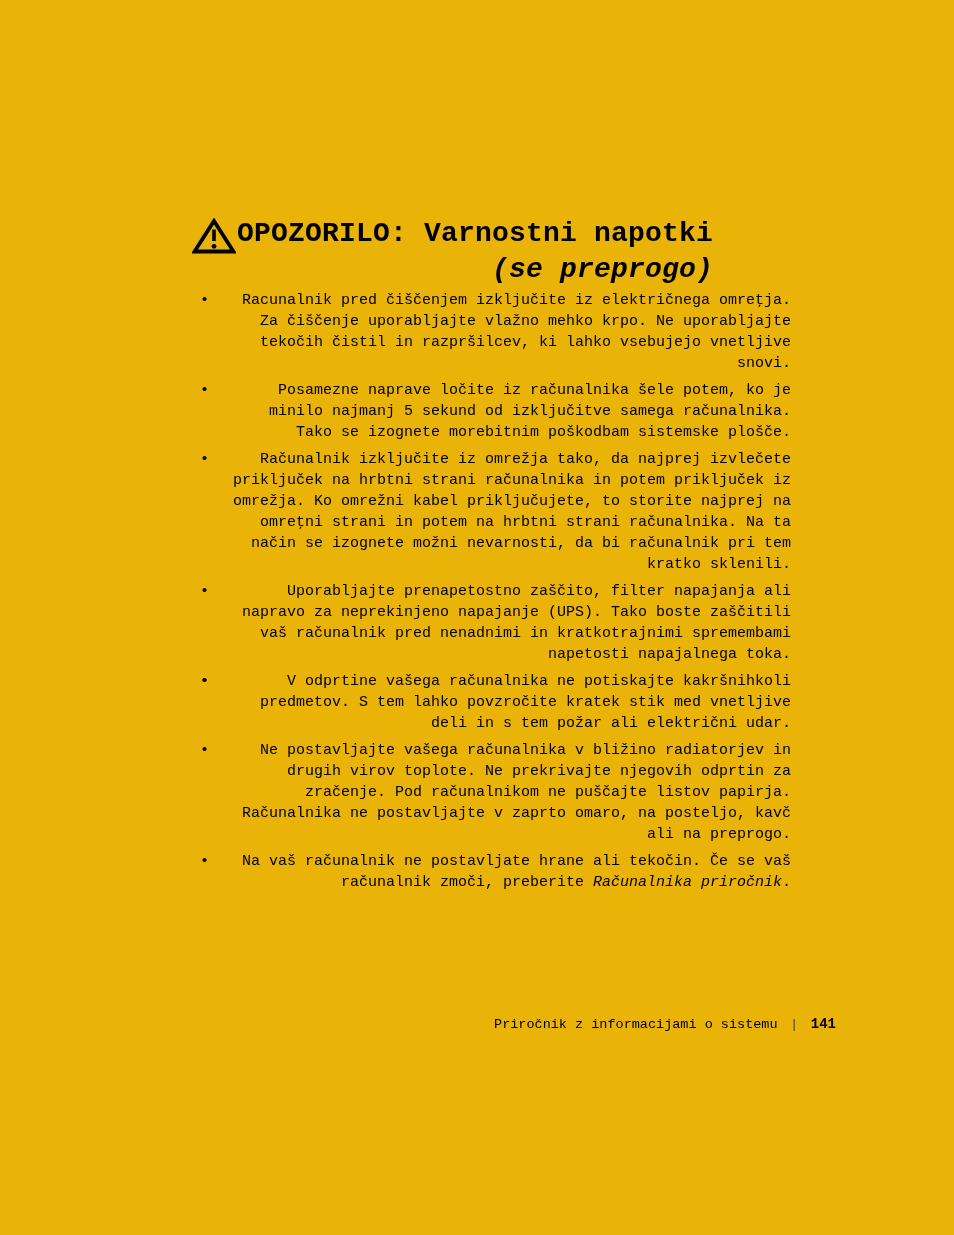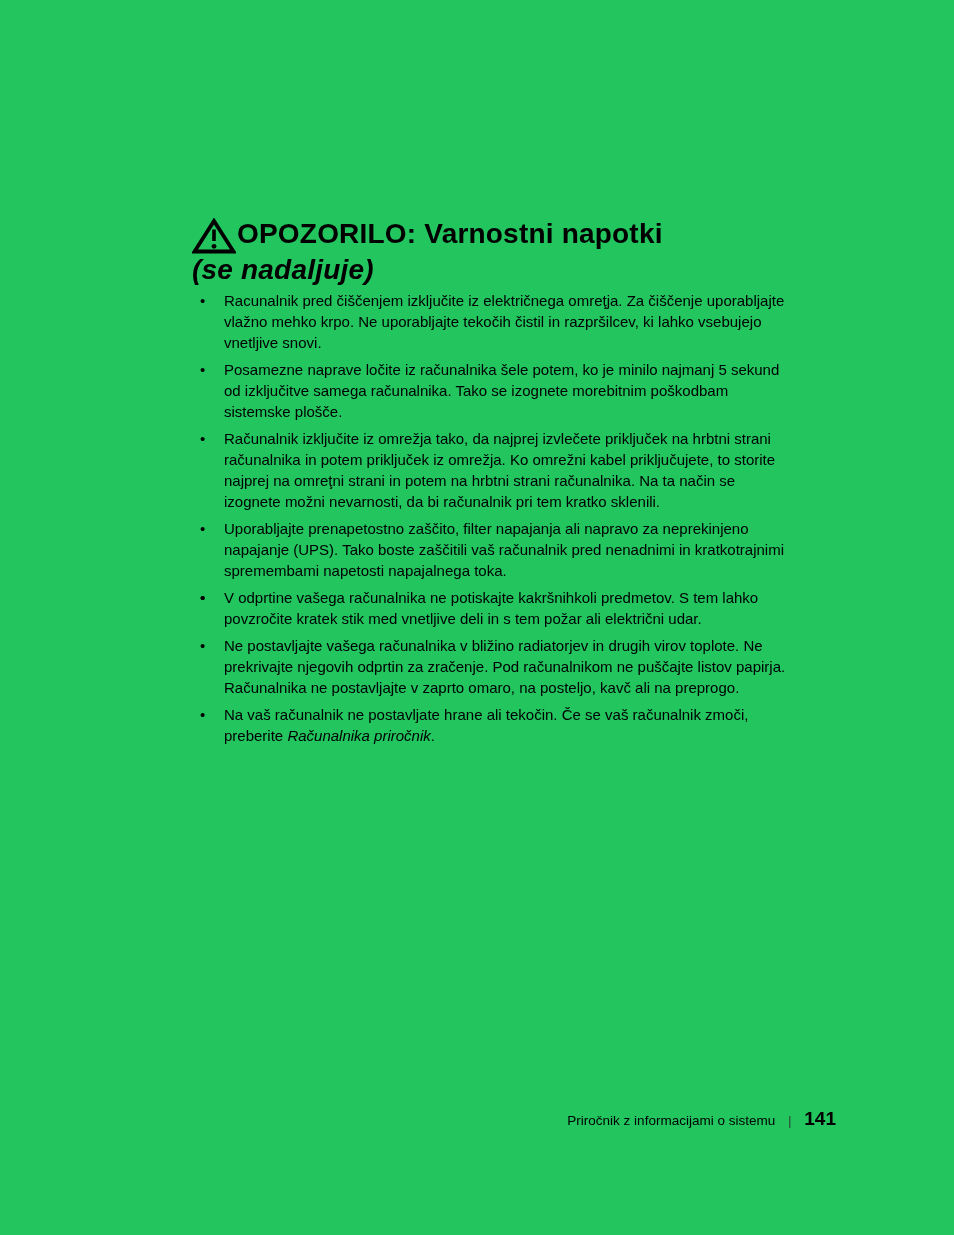--- a/index.html
+++ b/index.html
@@ -1,24 +1,25 @@
 <!DOCTYPE html>
 <html><head>
 <meta charset="utf-8">
 <style>
   * { box-sizing: border-box; }
   html, body { margin: 0; padding: 0; background: #ffffff; }
   .page {
     position: relative;
     width: 954px;
     height: 1235px;
-    background: #22c55e;
-    font-family: Liberation Sans, sans-serif;
+    background: #eab308;
+    font-family: Liberation Mono, monospace;
     color: #000000;
     overflow: hidden;
+    text-align: right;
   }
   .doc-header {
     position: absolute;
     left: 192px;
     top: 217px;
   }
   .title-line1 {
     display: flex;
     align-items: flex-start;
     font-size: 28px;
@@ -58,56 +59,55 @@
   }
   .bullet-marker {
     position: absolute;
     left: 7px;
     top: 0;
     font-size: 15px;
   }
   .bullet-italic { font-style: italic; }
   .page-footer {
     position: absolute;
-    top: 1060px;
+    top: 1016px;
     right: 118px;
     display: flex;
     align-items: baseline;
     font-size: 13.5px;
     color: #000000;
     white-space: nowrap;
   }
   .footer-separator {
     margin: 0 13px 0 13px;
     color: #333333;
     font-size: 12px;
   }
   .footer-page-number {
     font-weight: bold;
-    font-size: 19px;
-    margin-top: 48px;
+    font-size: 14px;
   }
 </style>
 </head>
 <body>
 
 <div class="page">
 
   <div class="doc-header">
     <div class="title-line1">
       <span class="warning-icon-wrap">
         <svg width="44" height="36" viewBox="0 0 44 36" aria-hidden="true">
           <path d="M22 3 L41.5 33.5 H2.5 Z" fill="none" stroke="#000000" stroke-width="3.8" stroke-linejoin="miter"></path>
           <path d="M22 11.5 L22 23" stroke="#000000" stroke-width="3.6" stroke-linecap="butt"></path>
           <circle cx="22" cy="28.3" r="2.4" fill="#000000"></circle>
         </svg>
       </span>
       <span>OPOZORILO: Varnostni napotki</span>
     </div>
-    <div class="title-line2">(se nadaljuje)</div>
+    <div class="title-line2">(se preprogo)</div>
   </div>
 
   <ul class="bullet-list">
     <li>
       <span class="bullet-marker">•</span>
       <span>Racunalnik pred čiščenjem izključite iz električnega omreţja. Za čiščenje uporabljajte vlažno mehko krpo. Ne uporabljajte tekočih čistil in razpršilcev, ki lahko vsebujejo vnetljive snovi.</span>
     </li>
     <li>
       <span class="bullet-marker">•</span>
       <span>Posamezne naprave ločite iz računalnika šele potem, ko je minilo najmanj 5 sekund od izključitve samega računalnika. Tako se izognete morebitnim poškodbam sistemske plošče.</span>

